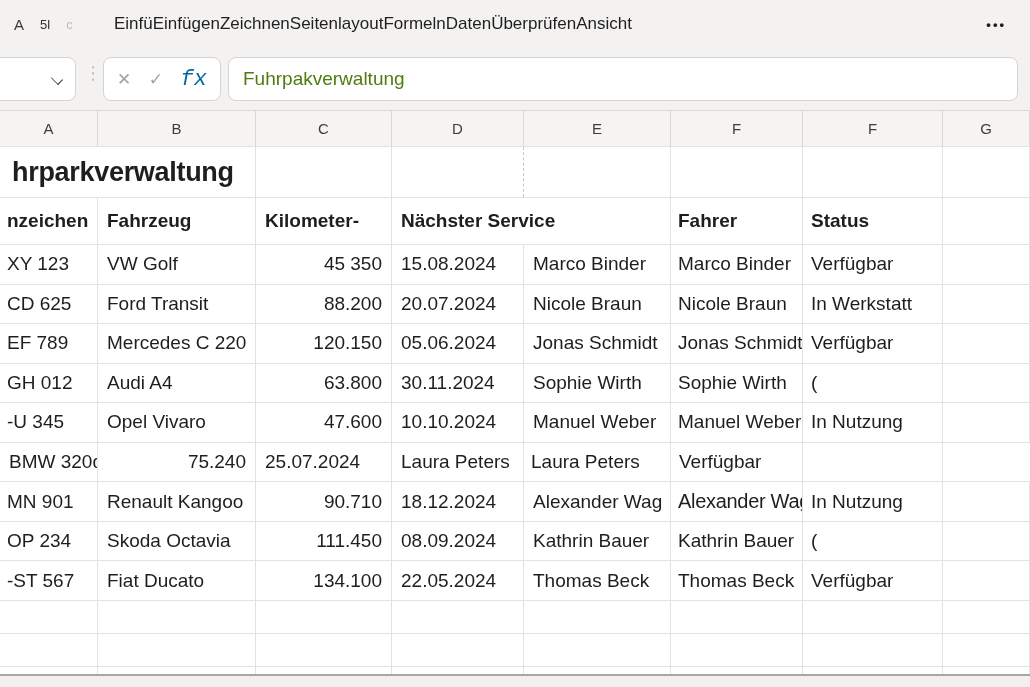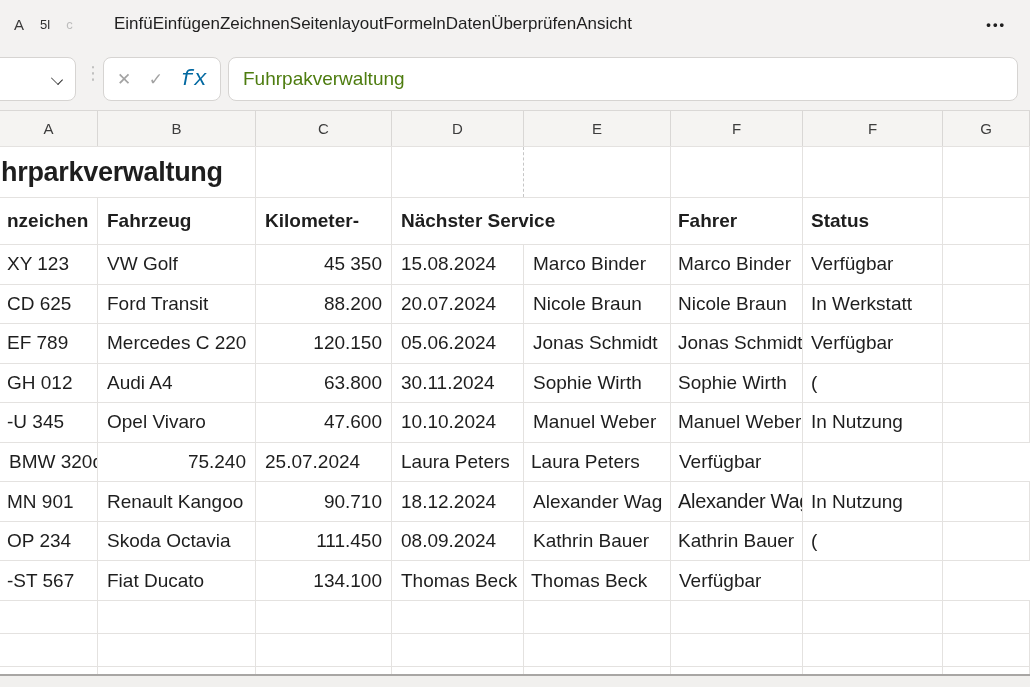--- a/index.html
+++ b/index.html
@@ -55,21 +55,21 @@
     font-size:15px; color:#3d3d3d; border-right:1px solid #d9d7d5;
   }
   .cell {
     display:flex; align-items:center;
     border-right:1px solid #e4e2e0;
     white-space:nowrap; overflow:hidden;
     font-size:19px; color:#1e1e1e;
   }
   .grid-row { border-bottom:1px solid #e4e2e0; }
   .title-row { height:51px; }
-  .title-row .cell-ab { grid-column:1/3; padding-left:1px; overflow:visible;text-align:right; }
+  .title-row .cell-ab { grid-column:1/3; padding-left:12px; overflow:visible;text-align:right; }
   .title-text { font-size:27px; font-weight:bold; letter-spacing:-0.3px; }
   .title-row .dash-right { border-right:1px dashed #c6c6c6; }
   .header-row { height:47px; font-weight:bold; }
   .header-row .cell { font-weight:bold; }
   .header-row .cell-de { grid-column:4/6; }
   .data-row { height:39.55px; }
   .empty-row { height:33px; }
   .stub-row { height:7px; border-bottom:none; }
   .pad-a { padding-left:7px; }
   .pad-b { padding-left:9px; }
@@ -232,20 +232,21 @@
     <div class="cell pad-d">08.09.2024</div>
     <div class="cell pad-e">Kathrin Bauer</div>
     <div class="cell pad-f">Kathrin Bauer</div>
     <div class="cell pad-g">(</div>
     <div class="cell"></div>
   </div>
       <div class="grid-row data-row">
     <div class="cell pad-a">-ST 567</div>
     <div class="cell pad-b">Fiat Ducato</div>
     <div class="cell pad-c">134.100</div>
+    <div class="cell pad-d">22.05.2024</div>
     <div class="cell pad-e">Thomas Beck</div>
     <div class="cell pad-f">Thomas Beck</div>
     <div class="cell pad-g">Verfügbar</div>
     <div class="cell"></div>
   </div>
     </div>
   <div id="empty-rows">
       <div class="grid-row empty-row">
         <div class="cell"></div>
         <div class="cell"></div>

